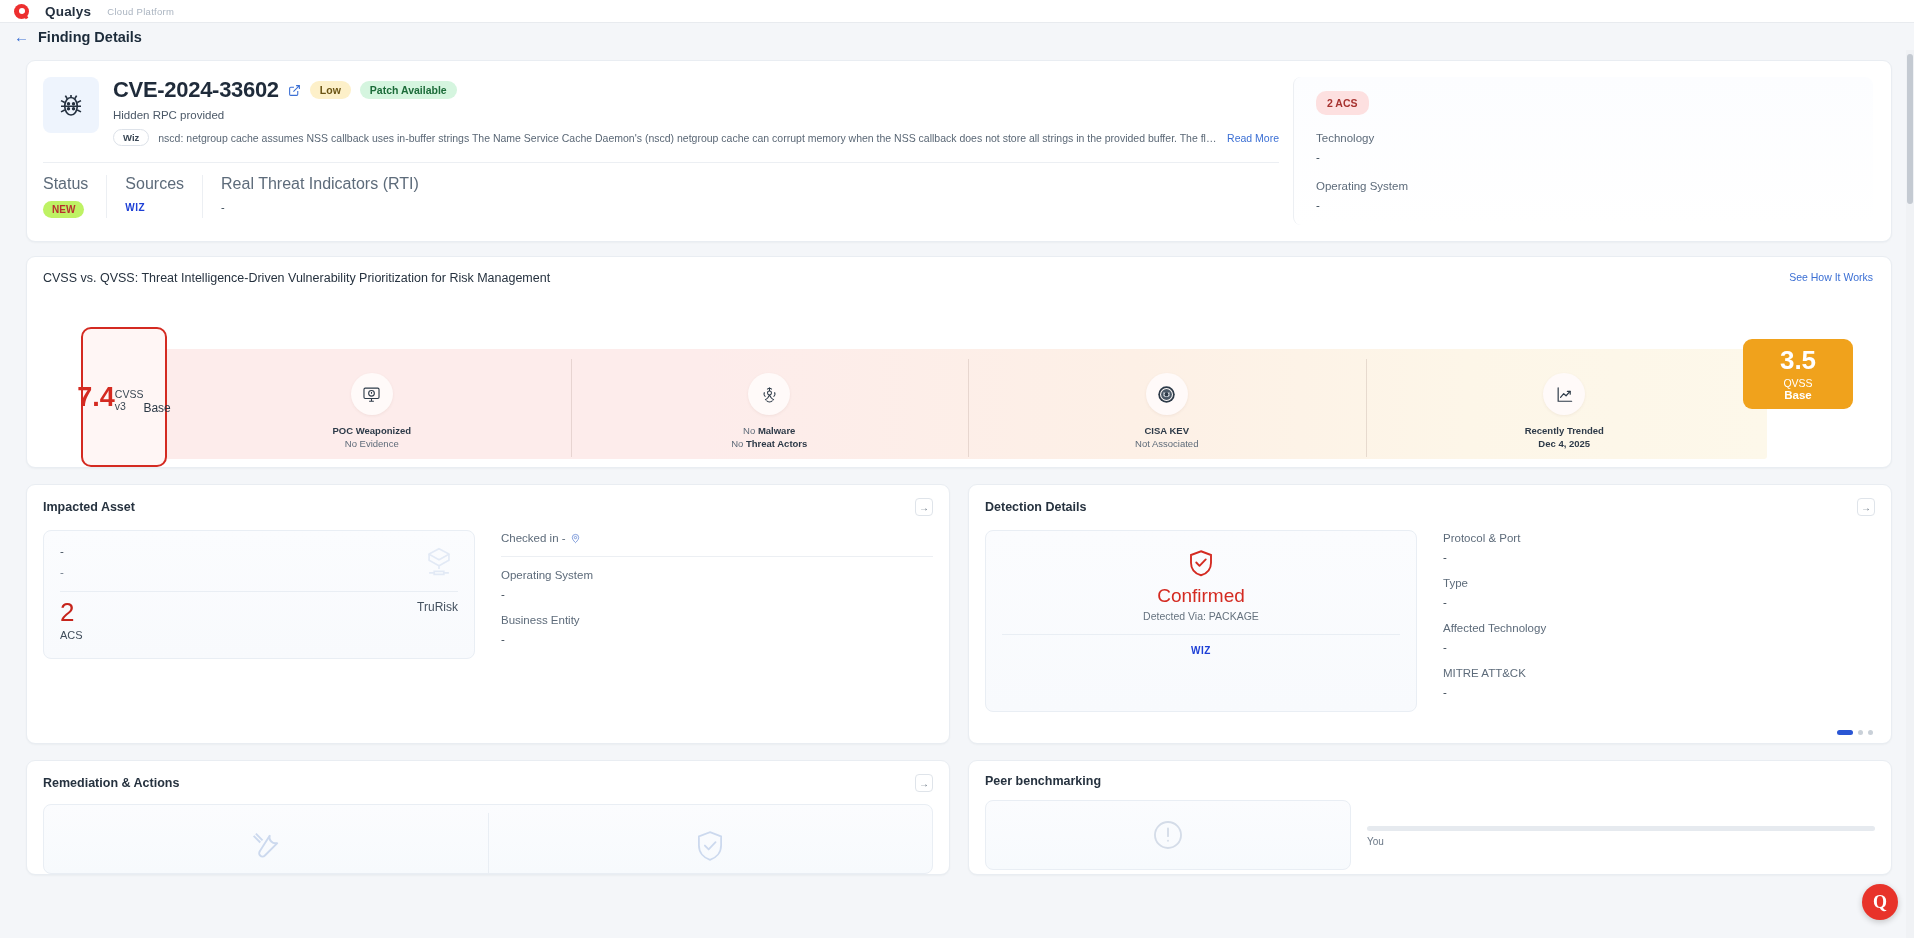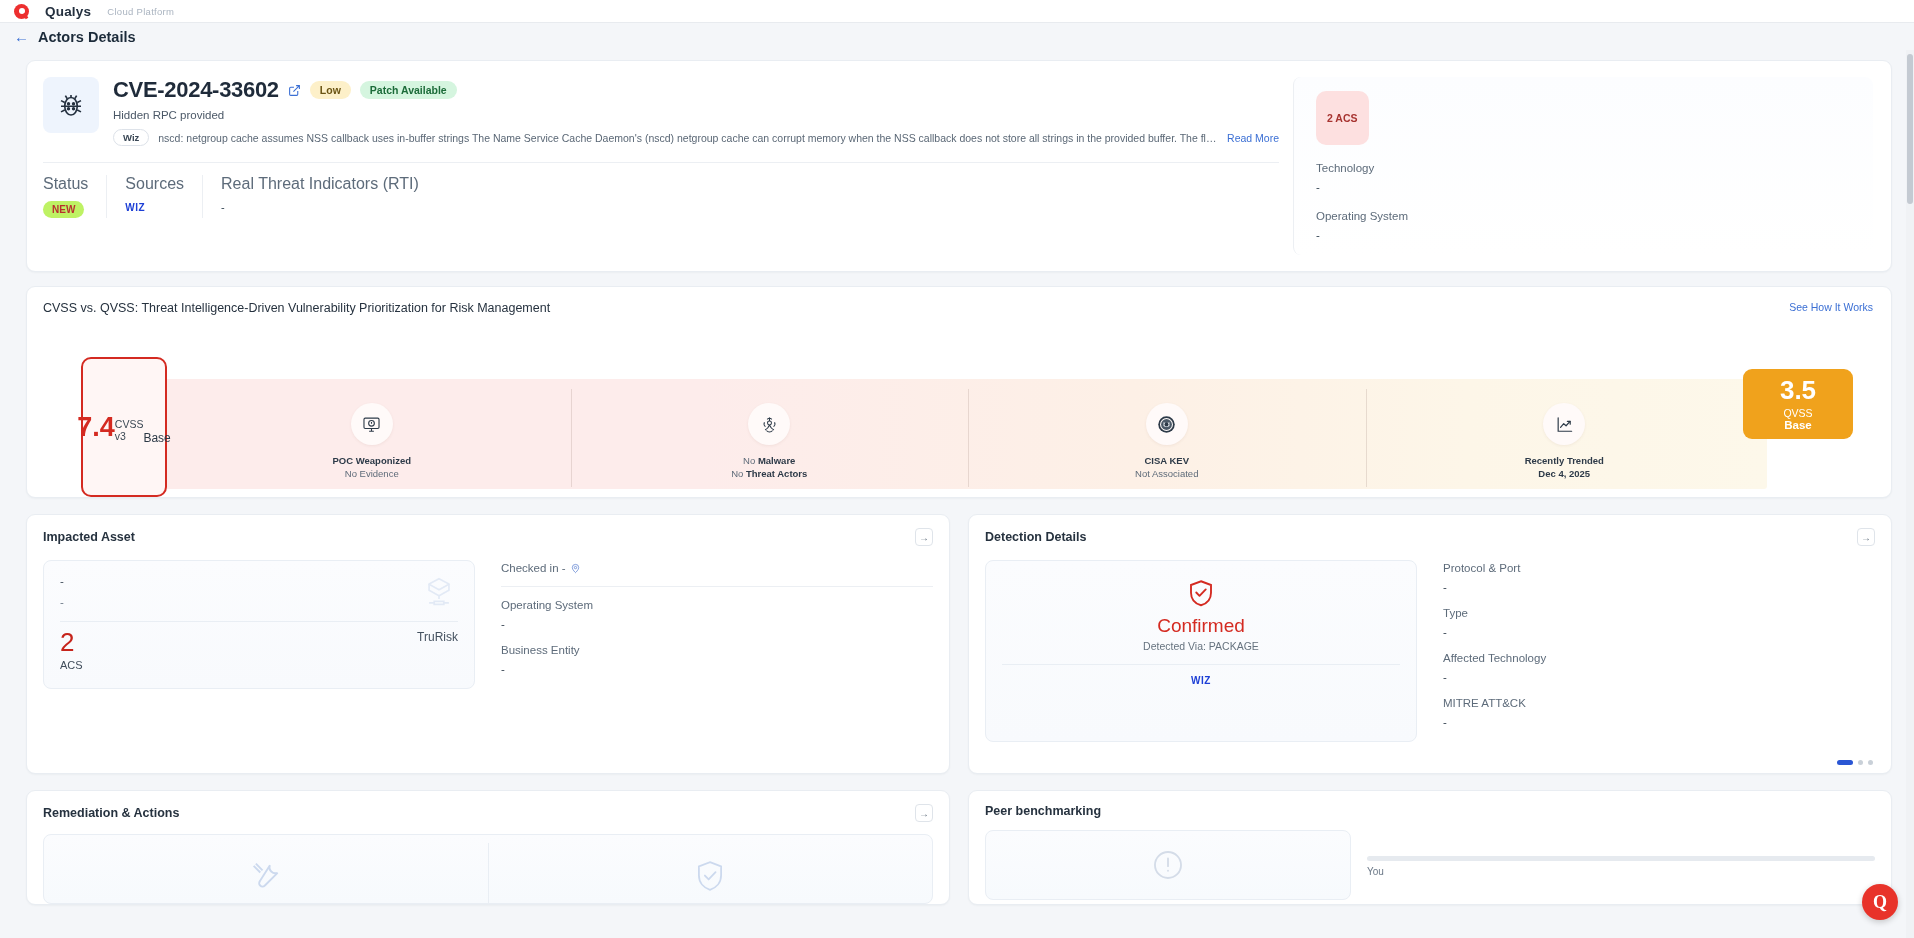--- a/index.html
+++ b/index.html
@@ -100,21 +100,21 @@
   .meta-val { margin-top: 8px; font-size: 11px; color: #30404f; }
   .pill-new { background: #bef264; color: #b7302e; font-size: 10px; font-weight: 700; border-radius: 10px; padding: 3px 9px; display: inline-block; }
   .wiz-logo { font-size: 10px; font-weight: 800; color: #1d3fd6; letter-spacing: .5px; }
 
   .summary-right {
     width: 580px; flex: 0 0 580px;
     border-left: 1px solid #eceff3; padding: 14px 0 14px 22px;
     background: linear-gradient(180deg,#fcfdff,#ffffff);
     border-radius: 8px;
   }
-  .acs-pill { background: #fde0e0; color: #a73330; font-size: 10.5px; font-weight: 600; border-radius: 10px; padding: 21px 11px; display: inline-block; }
+  .acs-pill { background: #fde0e0; color: #a73330; font-size: 10.5px; font-weight: 600; border-radius: 10px; padding: 6px 11px; display: inline-block; }
   .rp-label { font-size: 11.5px; color: #5d6b7a; margin-top: 17px; }
   .rp-val { font-size: 11.5px; color: #30404f; margin-top: 7px; }
 
   
   .cq { margin: 14px 22px 0 26px; padding: 14px 18px 0 16px; position: relative; }
   .cq-title { font-size: 12.5px; color: #26323f; font-weight: 500; }
   .cq-link { position: absolute; right: 18px; top: 14px; font-size: 10.5px; color: #3b6fd4; cursor: pointer; }
 
   .riskbar-wrap { position: relative; height: 140px; margin-top: 42px; }
   .riskbar {
@@ -237,21 +237,21 @@
 <div class="app">
 
   <div class="brandbar">
     <span class="q-logo"></span>
     <span class="brand-name">Qualys</span>
     <span class="brand-sub">Cloud Platform</span>
   </div>
 
   <div class="pageheader">
     <span class="back-arrow">←</span>
-    <span class="page-title">Actors Details</span>
+    <span class="page-title">Finding Details</span>
   </div>
 
   <div class="scrollarea">
 
     <div class="card summary">
       <div class="summary-left">
         <div class="sum-top">
           <div class="bug-tile">
             <svg width="30" height="30" viewBox="0 0 24 24" fill="none" stroke="#24303f" stroke-width="1.3">
               <ellipse cx="12" cy="13" rx="5" ry="7"></ellipse>

